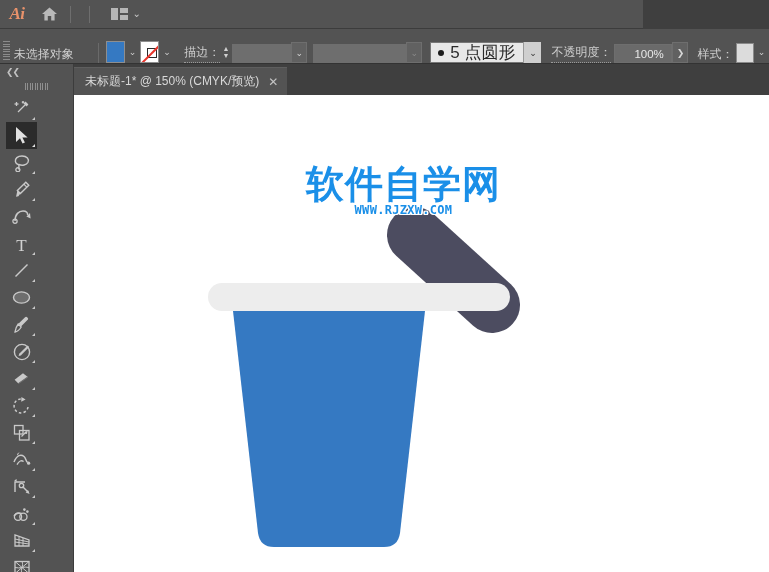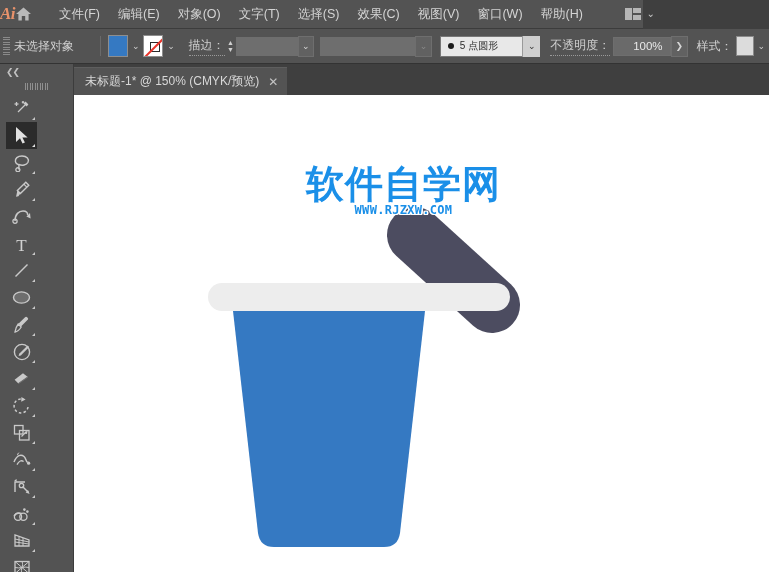--- a/index.html
+++ b/index.html
@@ -39,21 +39,21 @@
   .ws-glyph { display: flex; gap: 1.5px; }
   .ws-glyph .gl { width: 7px; height: 12px; background: #b6b6b6; }
   .ws-glyph .gr { display: flex; flex-direction: column; gap: 1.5px; }
   .ws-glyph .gr div { width: 8px; height: 5.2px; background: #b6b6b6; }
   .chev { color: #c9c9c9; font-size: 10px; line-height: 1; }
 
   
   .controlbar {
     position: absolute; left: 0; top: 29px; width: 769px; height: 35px;
     background: #535353;
-    display: flex; align-items: center;
+    display: flex; align-items: flex-end;
     border-bottom: 1px solid #333;
   }
   .grabber {
     width: 9px; height: 25px; margin-left: 3px; margin-right: 3px;
     display: flex; flex-direction: column; justify-content: center; gap: 1.5px;
   }
   .grabber i { display: block; height: 1px; background: #8a8a8a; width: 7px; }
   .cb-label { color: #cfcfcf; font-size: 12px; white-space: nowrap; }
   .cb-label.dotted { border-bottom: 1px dotted #9a9a9a; padding-bottom: 1px; }
   .cb-sep { width: 1px; height: 20px; background: #6a6a6a; margin: 0 7px; }
@@ -93,21 +93,21 @@
   .dd-btn {
     width: 18px; height: 21px; background: #616161; border: 1px solid #6e6e6e;
     display: flex; align-items: center; justify-content: center; color: #d6d6d6; font-size: 9px;
   }
   .dd-btn.disabled { color: #8a8a8a; }
   .brush-combo {
     display: flex; align-items: center; height: 21px;
     background: #e8e8e8; border: 1px solid #777;
   }
   .brush-combo .dot { width: 6px; height: 6px; border-radius: 50%; background: #1b1b1b; margin: 0 6px 0 7px; }
-  .brush-combo .txt { color: #2b2b2b; font-size: 10px; padding-right: 24px; white-space: nowrap; }
+  .brush-combo .txt { color: #2b2b2b; font-size: 17px; padding-right: 8px; white-space: nowrap; }
   .brush-combo .arrowbx {
     width: 18px; height: 21px; margin: -1px -1px -1px 0;
     background: #cfcfcf; border-left: 1px solid #999;
     display: flex; align-items: center; justify-content: center; color: #333; font-size: 9px;
   }
   .style-swatch { width: 20px; height: 20px; background: #dcdcdc; border: 1px solid #8a8a8a; }
 
   
   .tabbar {
     position: absolute; left: 0; top: 64px; width: 769px; height: 31px;
@@ -181,31 +181,20 @@
 <div id="app">
 
   <div class="menubar">
     <div class="ai-logo">Ai</div>
     <div class="home-icon">
       <svg width="17" height="16" viewBox="0 0 17 16">
         <path d="M8.5 1.5 L16 8 L13.6 8 L13.6 14.5 L10.2 14.5 L10.2 10 L6.8 10 L6.8 14.5 L3.4 14.5 L3.4 8 L1 8 Z" fill="#b9b9b9"></path>
       </svg>
     </div>
     <div class="vsep"></div>
-    <div class="menu-items">
-      <div class="menu-item">文件(F)</div>
-      <div class="menu-item">编辑(E)</div>
-      <div class="menu-item">对象(O)</div>
-      <div class="menu-item">文字(T)</div>
-      <div class="menu-item">选择(S)</div>
-      <div class="menu-item">效果(C)</div>
-      <div class="menu-item">视图(V)</div>
-      <div class="menu-item">窗口(W)</div>
-      <div class="menu-item">帮助(H)</div>
-    </div>
     <div class="vsep" style="margin-left:12px"></div>
     <div class="ws-switcher">
       <div class="ws-glyph">
         <div class="gl"></div>
         <div class="gr">
             <div></div>
             <div></div>
           </div>
       </div>
       <span class="chev">⌄</span>

